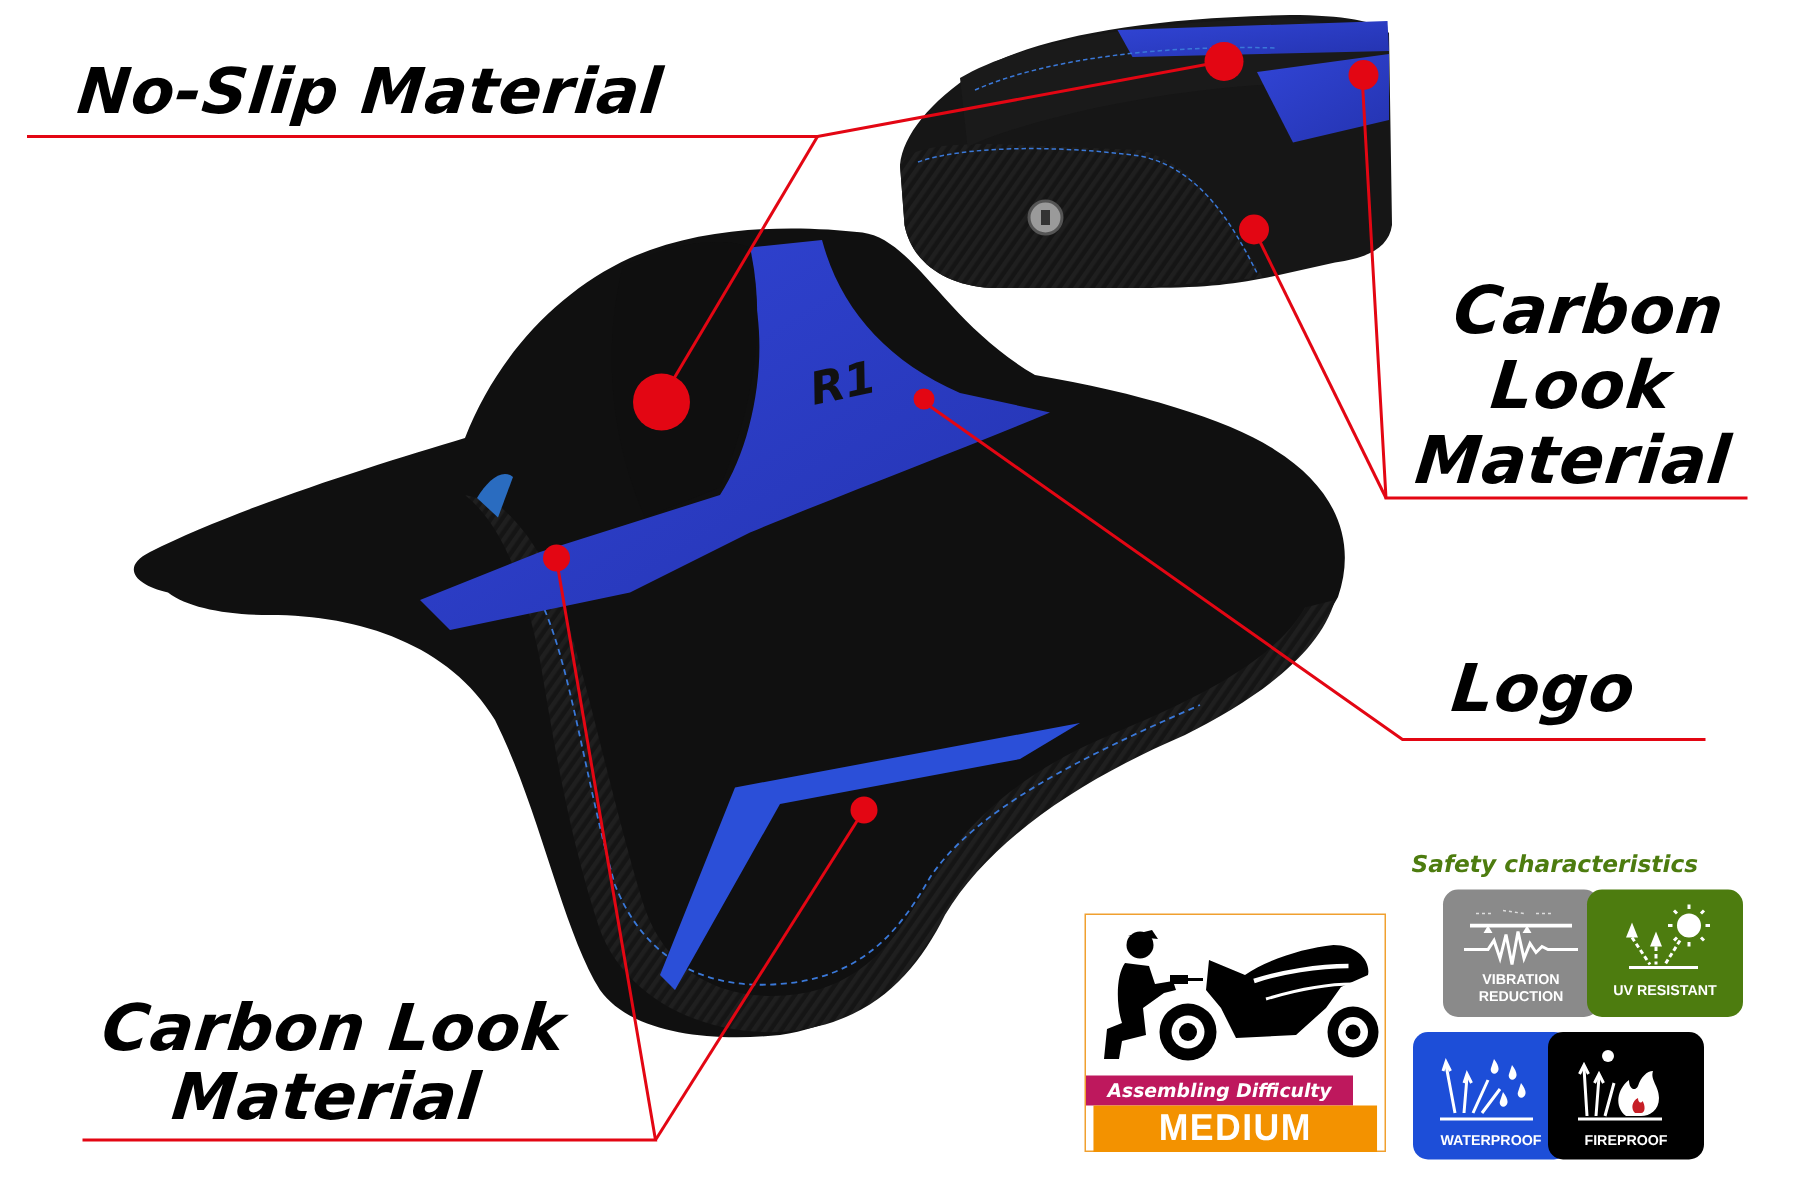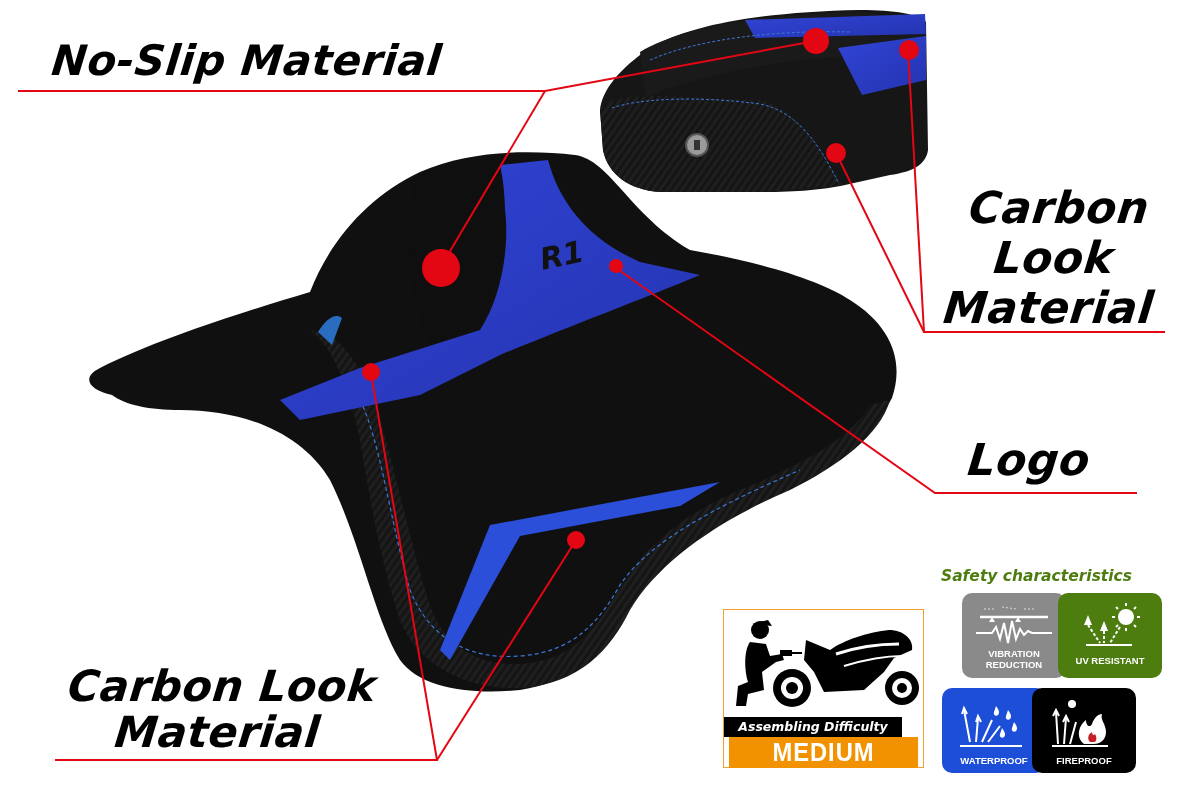--- a/index.html
+++ b/index.html
@@ -12,21 +12,21 @@
   .callout.center { text-align:center; }
   #lbl-noslip { left:52px; top:40px; font-size:42px; }
   #lbl-carbon-right { left:940px; top:183px; font-size:44px; width:228px; line-height:50px; }
   #lbl-logo { left:968px; top:438px; font-size:44px; }
   #lbl-carbon-left { left:44px; top:663px; font-size:43px; width:352px; line-height:46px; }
 
   
   .badge { position:absolute; left:723px; top:609px; width:201px; height:159px;
            border:1px solid #f0a030; background:#fff; box-sizing:border-box; }
   .badge .art { position:absolute; left:0; top:0; width:199px; height:107px; }
-  .badge .strip { position:absolute; left:0; top:107px; width:178px; height:20px; background:#000000;
+  .badge .strip { position:absolute; left:0; top:107px; width:178px; height:20px; background:#be185d;
                   color:#fff; font-size:12.5px; font-weight:bold; font-style:italic; text-align:center; line-height:20px; }
   .badge .level { position:absolute; left:0; top:127px; width:199px; height:31px; background:#f39200;
                   color:#fff; font-size:25px; font-weight:bold; text-align:center; line-height:31px; letter-spacing:1px;
                   font-family:"Liberation Sans", sans-serif; transform:scaleX(0.95); }
 
   
   .safety-title { position:absolute; left:941px; top:567px; font-size:15.5px; font-weight:bold;
                   font-style:italic; color:#4d7c0f; }
   .tile { position:absolute; width:104px; height:85px; border-radius:10px; color:#fff; overflow:hidden; }
   .tile svg { position:absolute; left:0; top:0; }

